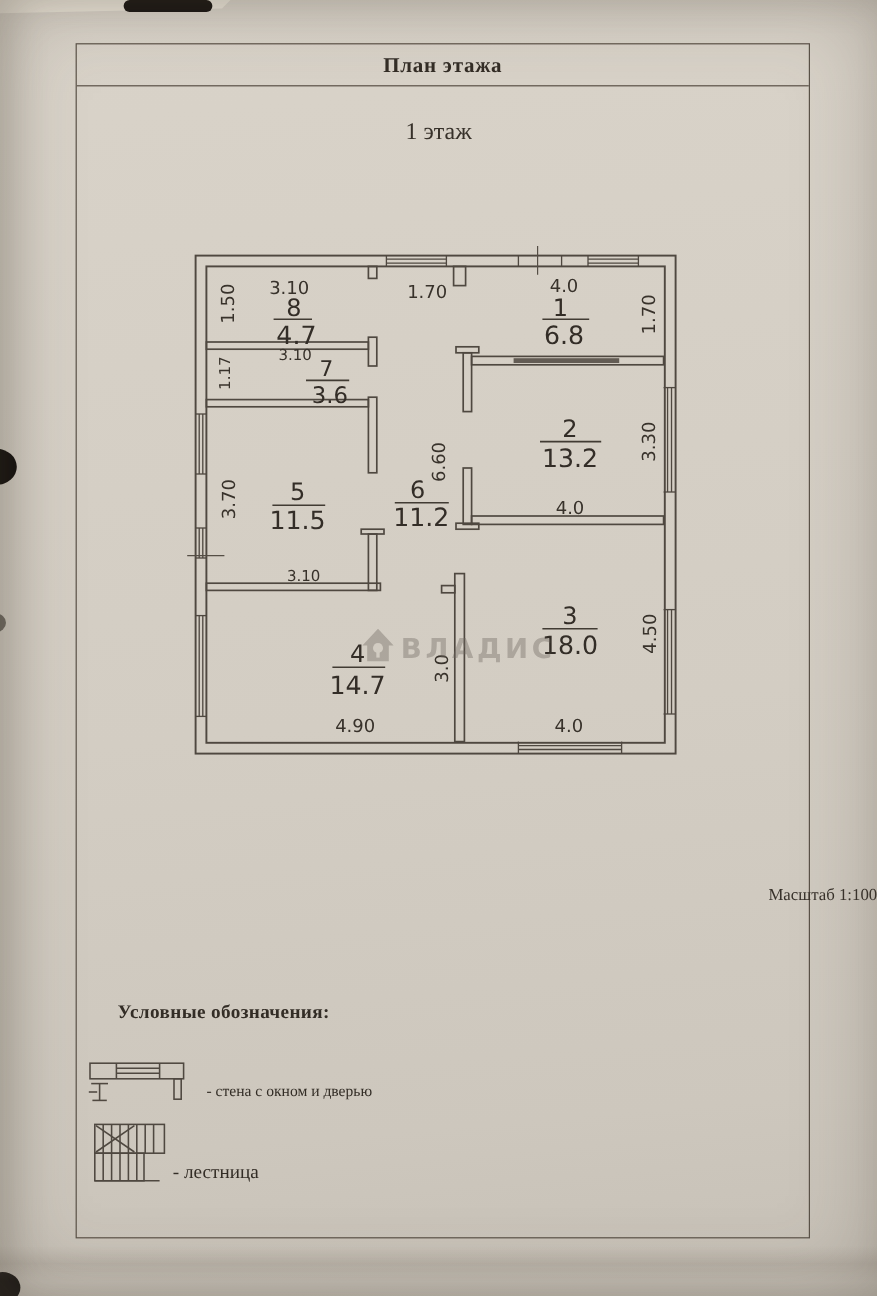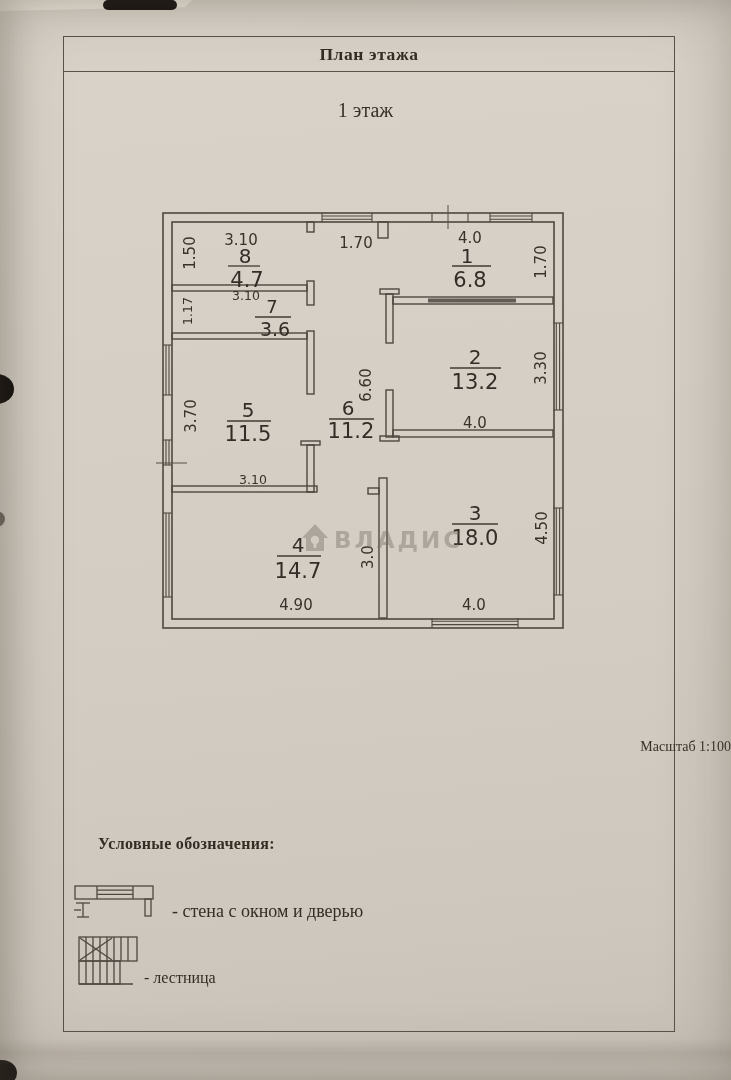--- a/index.html
+++ b/index.html
@@ -16,21 +16,21 @@
     border:1.6px solid #5a5248;}
   .frame-header{height:34px;border-bottom:1.6px solid #5a5248;
     display:flex;align-items:center;justify-content:center;}
   .doc-title{font-weight:bold;font-size:17.5px;letter-spacing:.6px;color:#332d26;}
   .floor-label{position:absolute;top:99px;left:0;right:0;text-align:center;
     font-size:20px;color:#37312a;}
   .scale-label{position:absolute;top:739px;left:0;right:0;text-align:right;
     font-size:14px;color:#37312a;}
   .legend-heading{position:absolute;left:74px;top:835px;font-size:16px;
     font-weight:bold;color:#332d26;letter-spacing:.3px;margin-left:24px;}
-  .legend-label-wall{position:absolute;left:172px;top:901px;font-size:18px;color:#332d26;}
+  .legend-label-wall{position:absolute;left:172px;top:901px;font-size:13px;color:#332d26;}
   .legend-label-stairs{position:absolute;left:144px;top:969px;font-size:16px;color:#332d26;}
   svg.overlay{position:absolute;left:0;top:0;width:731px;height:1080px;}
   .wall{fill:none;stroke:#4f4840;stroke-width:1.6px;}
   .iwall{fill:none;stroke:#4f4840;stroke-width:1.4px;}
   .wline{stroke:#4f4840;stroke-width:1.1px;}
   .tick{stroke:#554e45;stroke-width:1px;}
   .dim{font-family:"DejaVu Sans",sans-serif;font-size:15px;fill:#38322b;text-anchor:middle;}
   .dim-sm{font-family:"DejaVu Sans",sans-serif;font-size:12.5px;fill:#38322b;text-anchor:middle;}
   .rnum{font-family:"DejaVu Sans",sans-serif;font-size:20px;fill:#332d27;text-anchor:middle;}
   .rnum-sm{font-family:"DejaVu Sans",sans-serif;font-size:18px;fill:#332d27;text-anchor:middle;}

